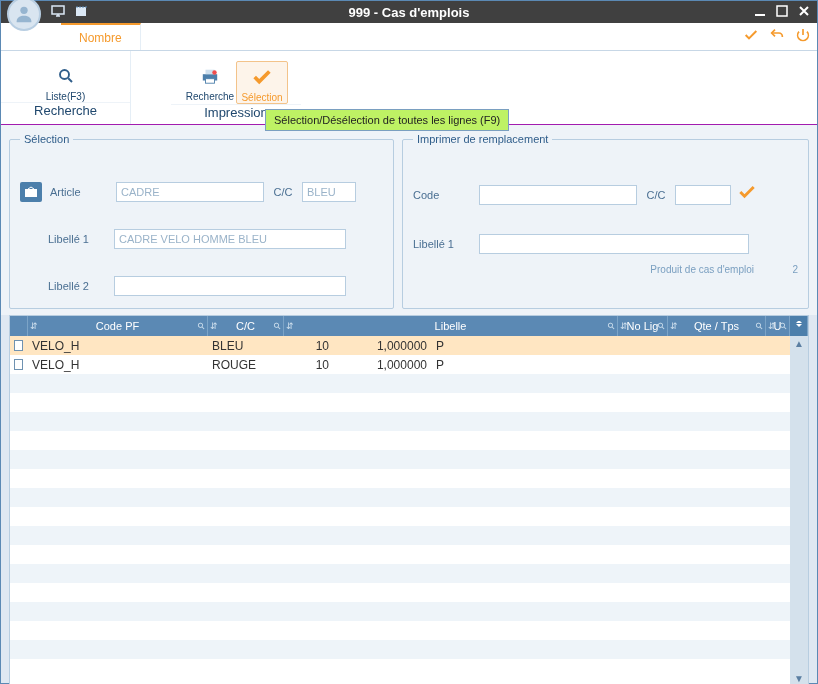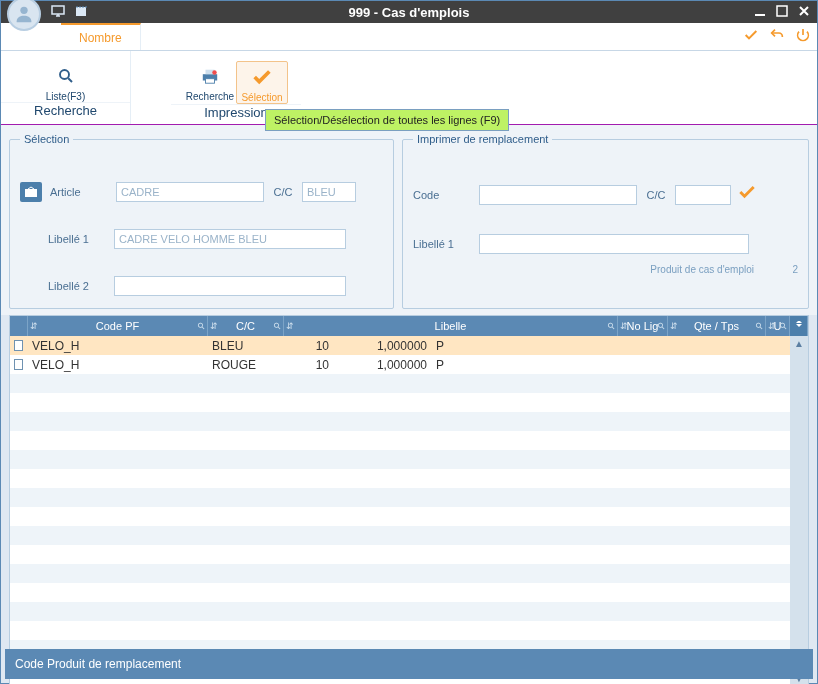--- a/index.html
+++ b/index.html
@@ -488,15 +488,14 @@
       <div class="left-area">
           <span>◀</span>
         </div>
       <div class="track"></div>
       <div class="right-area">
           <span>▶</span>
         </div>
     </div>
   </div>
 
-  <div class="statusbar">Code Produit de remplacement</div>
 
 </div>
 
 </body></html>

